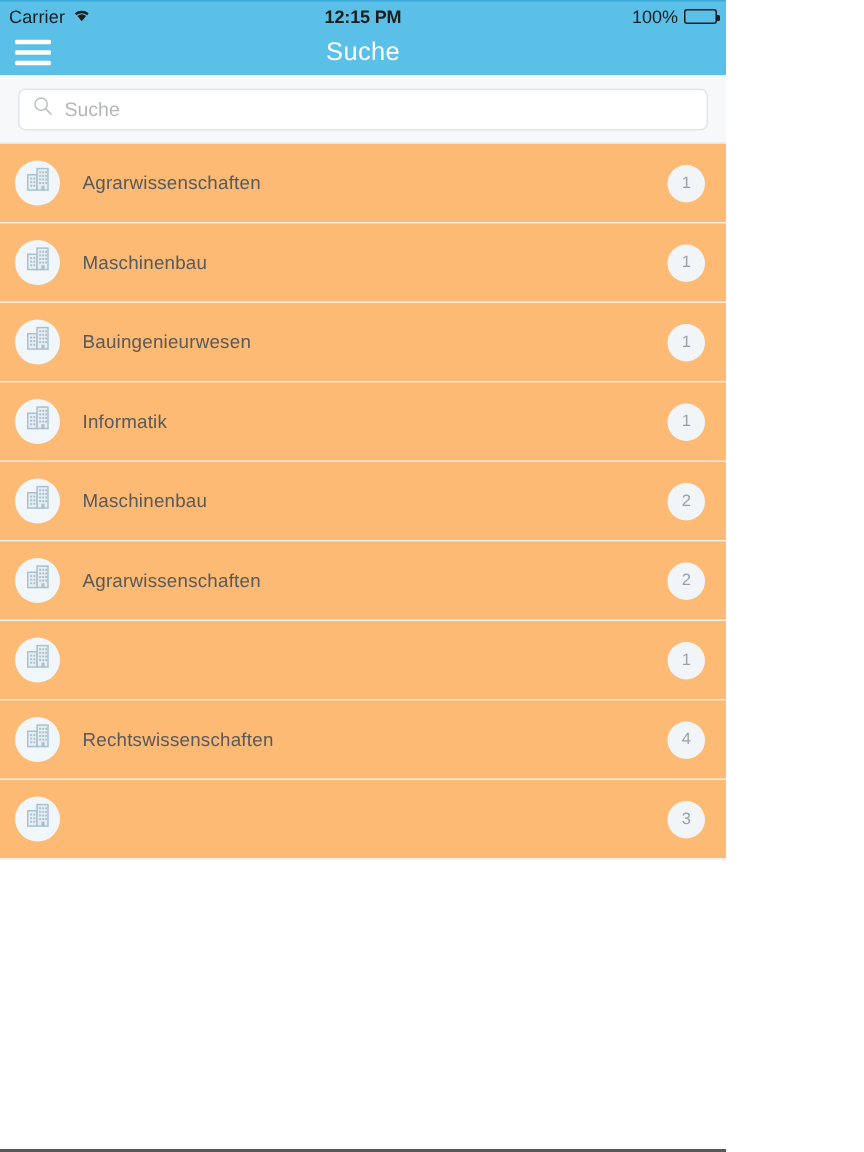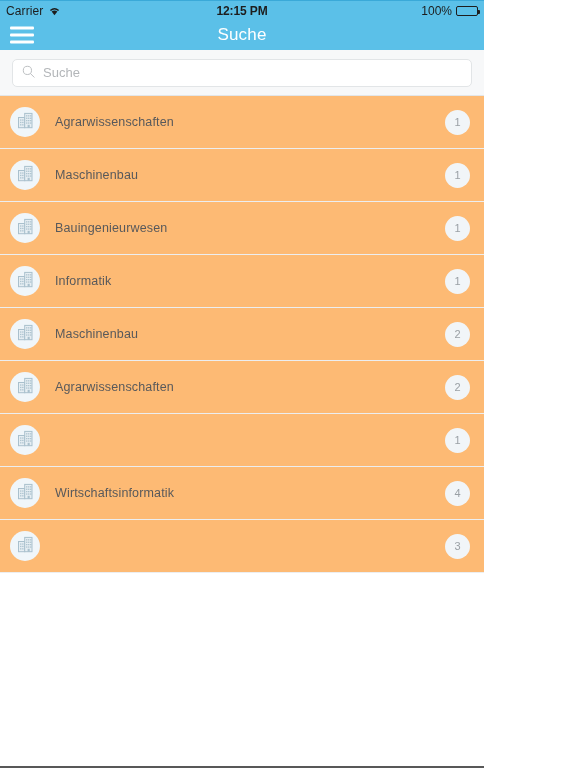--- a/index.html
+++ b/index.html
@@ -453,21 +453,21 @@
                 <rect x="11.1" y="8.0" width="1.3" height="1.3"></rect>
                 <rect x="13.1" y="8.0" width="1.3" height="1.3"></rect>
               <rect x="9.1" y="10.4" width="1.3" height="1.3"></rect>
                 <rect x="11.1" y="10.4" width="1.3" height="1.3"></rect>
                 <rect x="13.1" y="10.4" width="1.3" height="1.3"></rect>
               <rect x="10.6" y="12.8" width="2.1" height="2.9"></rect>
             </g>
           </svg>
         </span>
       </div>
-      <div class="row-label">Wirtschaftsinformatik</div>
+      <div class="row-label">Rechtswissenschaften</div>
       <div class="row-badge">4</div>
     </div>
 
     <div class="row">
       <div class="row-avatar">
         <span>
           <svg width="17" height="17" viewBox="0 0 17 17">
             <rect x="1.5" y="5.5" width="6.2" height="10.2" fill="#e6eef3" stroke="#a9c0cd" stroke-width="1"></rect>
             <rect x="7.7" y="1.4" width="7.3" height="14.3" fill="#e6eef3" stroke="#a9c0cd" stroke-width="1"></rect>
             <g fill="#a9c0cd">

